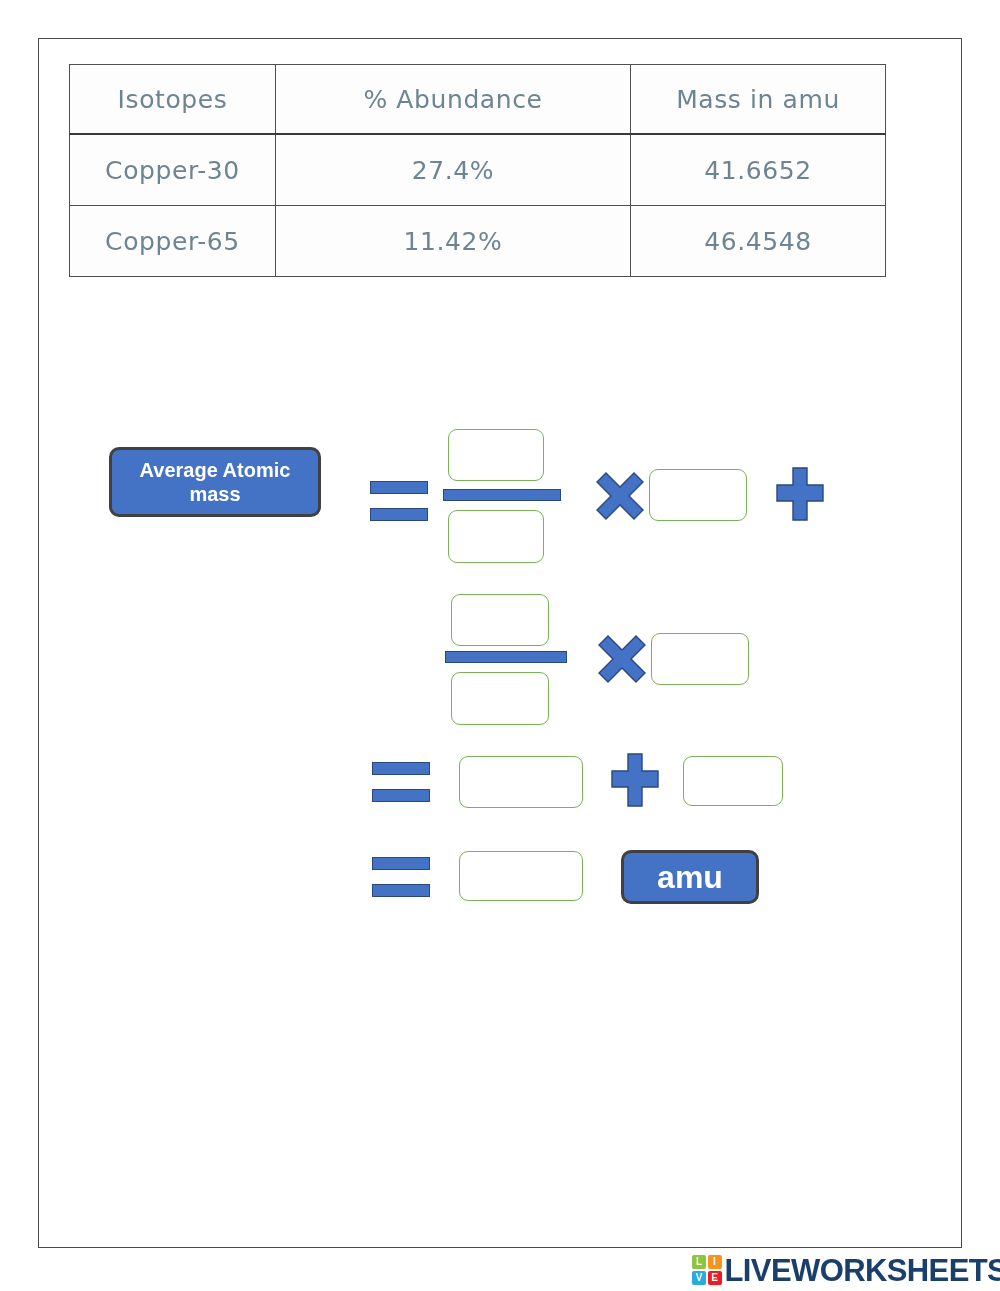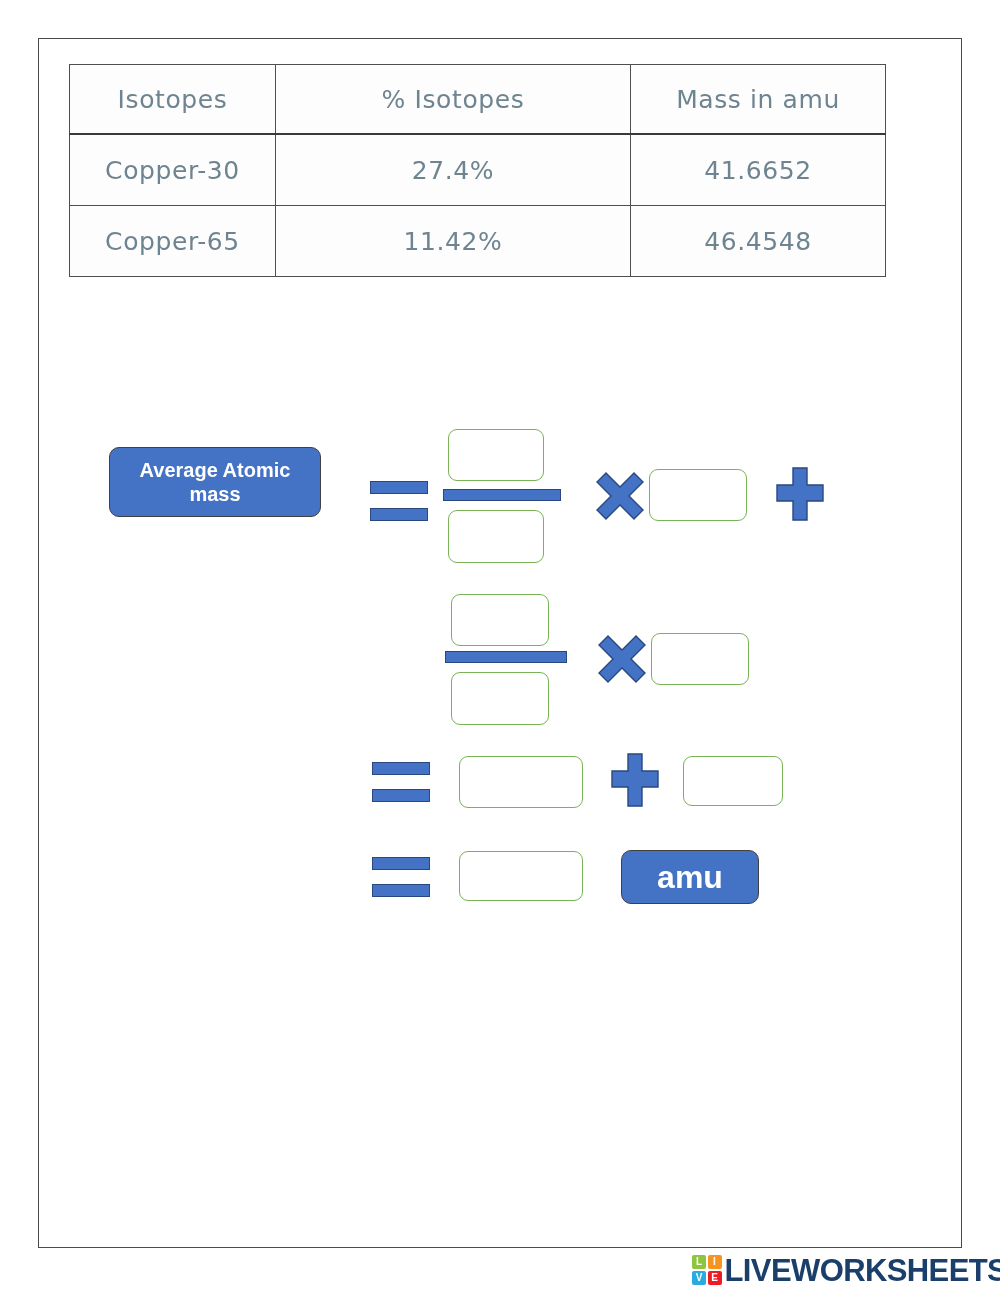--- a/index.html
+++ b/index.html
@@ -67,21 +67,21 @@
     height: 1210px;
     pointer-events: none;
   }
   #formula-area > * { pointer-events: auto; }
 
   .abs { position: absolute; }
 
   
   .blue-pill {
     background: #4472c4;
-    border: 1px solid #404040;
+    border: 3px solid #404040;
     border-radius: 10px;
     color: #ffffff;
     font-weight: bold;
     font-family: "Liberation Sans", sans-serif;
     display: flex;
     align-items: center;
     justify-content: center;
     text-align: center;
     line-height: 1.2;
     box-sizing: border-box;
@@ -174,21 +174,21 @@
 
   <table id="isotope-table">
     <colgroup>
       <col class="c-isotope">
         <col class="c-abund">
         <col class="c-mass">
     </colgroup>
     <tbody>
       <tr class="header-row">
         <td>Isotopes</td>
-        <td>% Isotopes</td>
+        <td>% Abundance</td>
         <td>Mass in amu</td>
       </tr>
       <tr class="data-row">
         <td>Copper-30</td>
         <td>27.4%</td>
         <td>41.6652</td>
       </tr>
       <tr class="data-row">
         <td>Copper-65</td>
         <td>11.42%</td>

